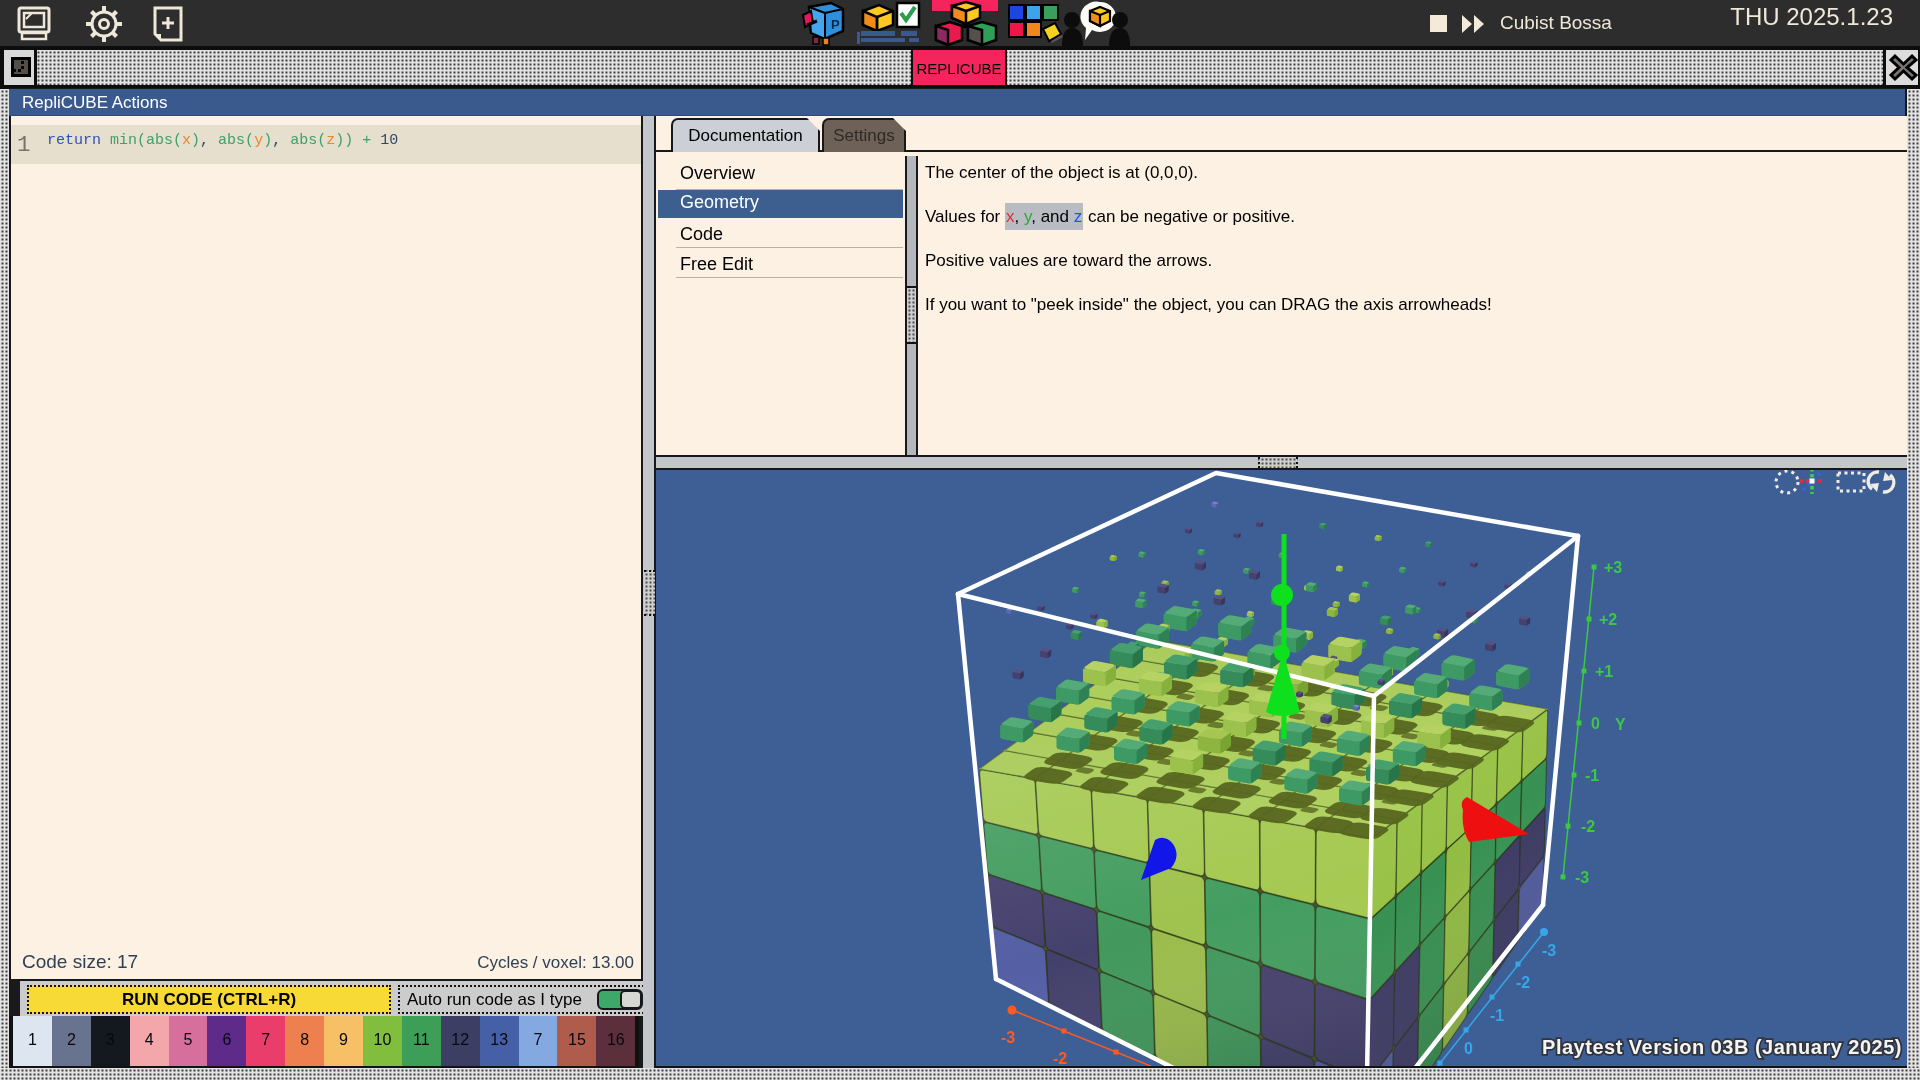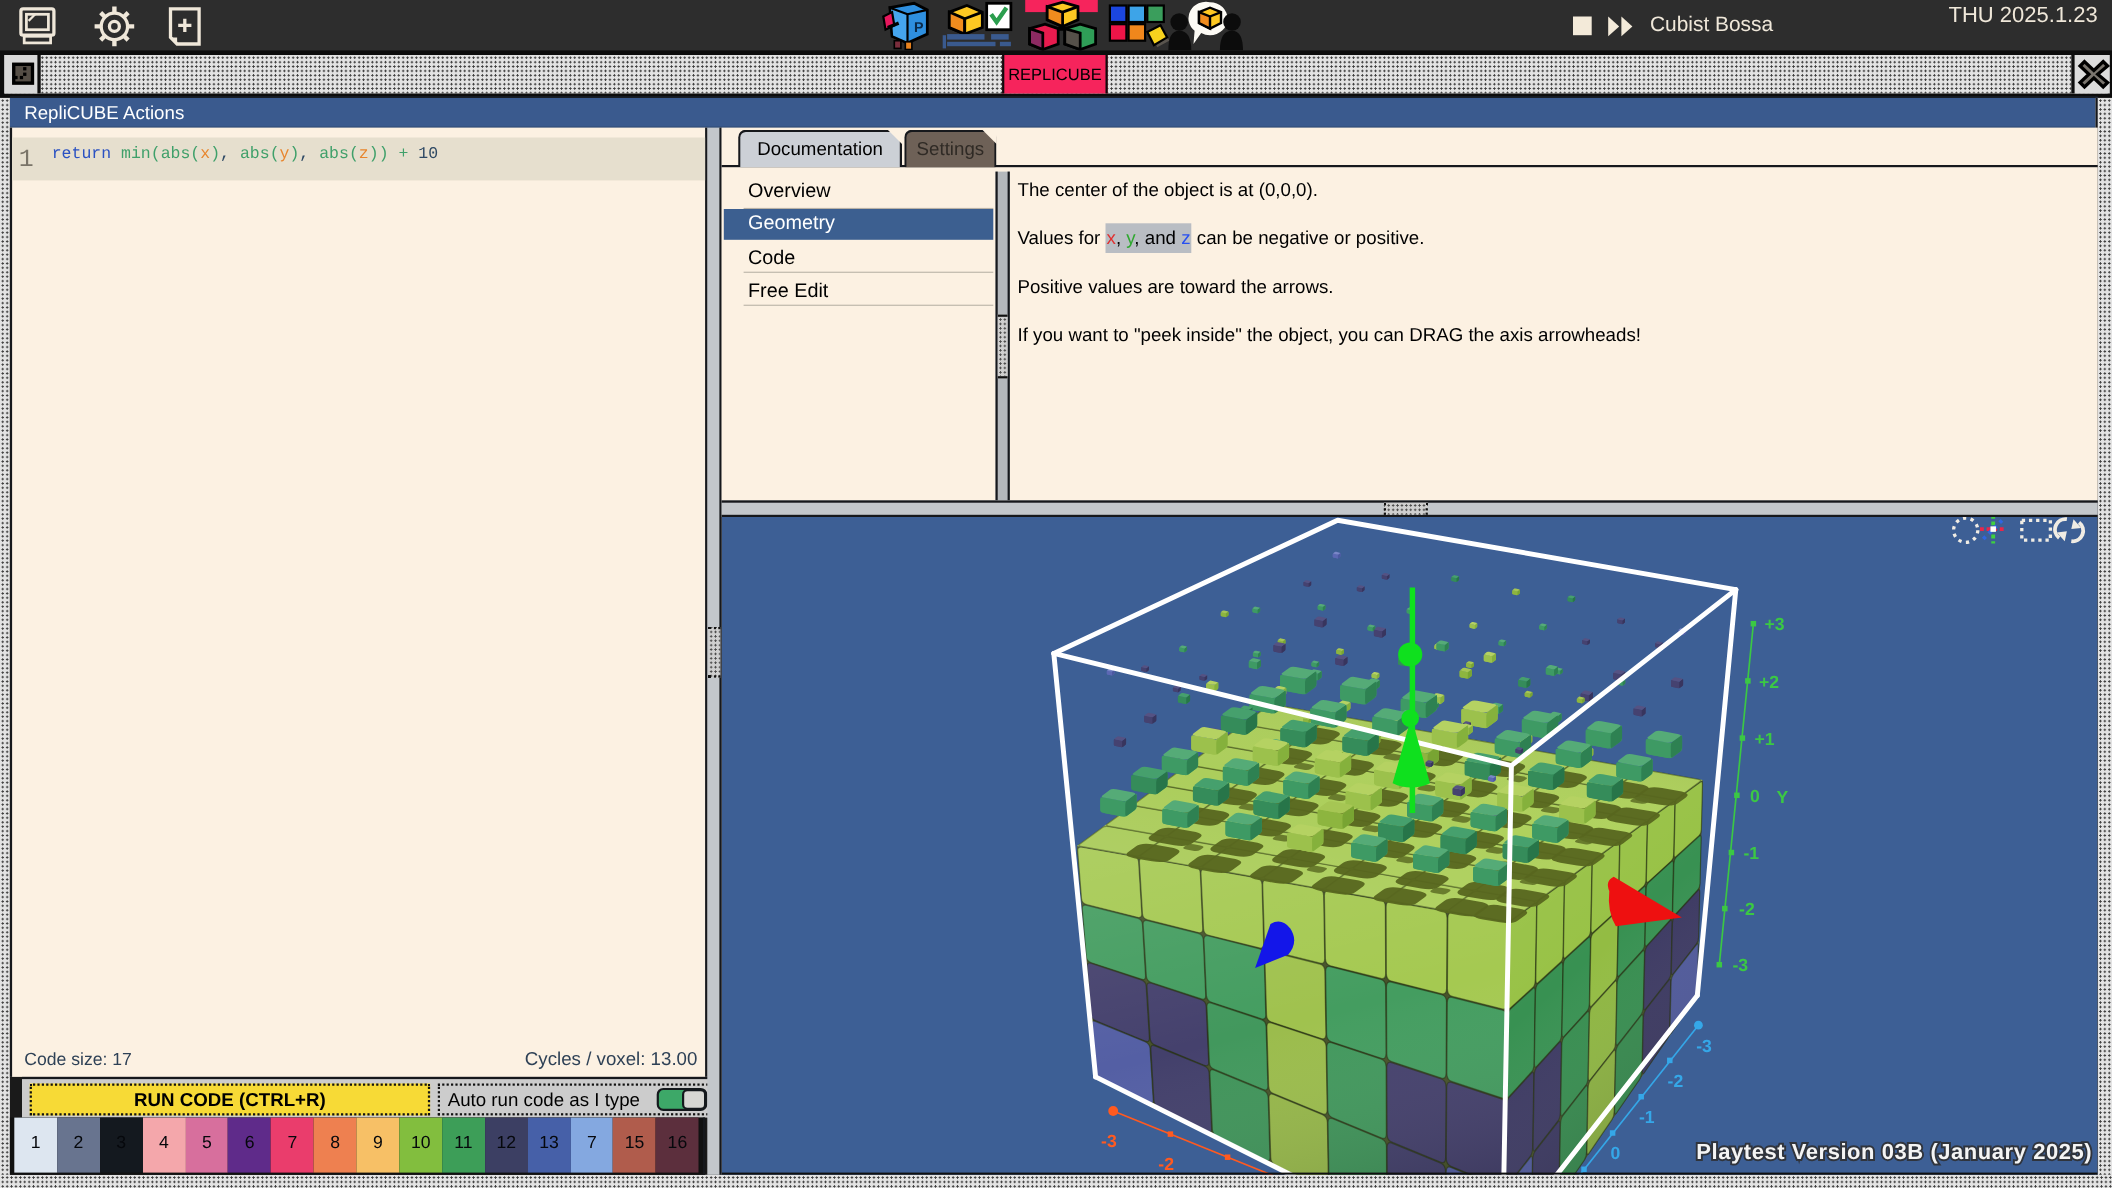--- a/index.html
+++ b/index.html
@@ -36,21 +36,21 @@
   #edgeL { left:0; top:89px; width:9px; height:991px; }
   #edgeR { left:1905px; top:89px; width:15px; height:991px; border-left:2px solid #16181c; }
   #edgeB { left:0; top:1068px; width:1920px; height:12px; }
 
   
   #codepanel { left:9px; top:116px; width:634px; height:863px; background:#fcf1e2; border-right:2px solid #16181c; border-left:2px solid #16181c; }
   #lineband { position:absolute; left:0; top:9px; width:630px; height:39px; background:#e6dfce; }
   #codeline { position:absolute; left:36px; top:16px; width:594px; font-family:"Liberation Mono", monospace; font-size:15px; white-space:pre; }
   #lnum { position:absolute; left:6px; top:16px; color:#7a7468; font-family:"Liberation Mono", monospace; font-size:22.6px; }
   .kw { color:#2a51c2; } .fn { color:#3fa06a; } .var { color:#e8862e; } .num { color:#2e4964; }
-  #codesize { position:absolute; left:11px; bottom:6px; color:#2e4156; font-size:16px; }
+  #codesize { position:absolute; left:11px; bottom:6px; color:#2e4156; font-size:19px; }
   #cycles { position:absolute; right:7px; bottom:6px; color:#2e4156; font-size:17px; }
 
   
   #ctrlstrip { left:9px; top:979px; width:632px; height:37px; background:#cccccc; border-right:2px solid #16181c; border-top:2px solid #16181c;margin-left:11px; }
   #runbtn { position:absolute; left:7px; top:4px; width:364px; height:29px; background:#f7da36; border:2px dotted #111;
      text-align:center; font-size:17px; font-weight:bold; line-height:26px; color:#000; }
   #autobox { position:absolute; left:378px; top:4px; width:250px; height:29px; border:2px dotted #111; }
   #autobox span { position:absolute; left:7px; top:3px; font-size:17px; color:#000; }
   #toggle { position:absolute; right:3px; top:2px; width:46px; height:21px; background:#3da868; border:2px solid #15191d; border-radius:6px; }
   #toggle .knob { position:absolute; right:-1px; top:-1px; width:22px; height:19px; background:#d7d7d3; border:2px solid #15191d; border-radius:5px; }
@@ -192,21 +192,21 @@
       <path d="M38,14 L48,10" fill="none"></path>
     </g>
   </svg>
 
   <div class="systxt" style="left:1430px;top:15px;width:17px;height:17px;background:#f3ead9"></div>
   <svg style="left:1460px;top:13px" width="34" height="22" viewBox="0 0 34 22">
     <path d="M2,2 L12,11 L2,20 Z" fill="#f3ead9"></path>
     <path d="M14,2 L24,11 L14,20 Z" fill="#f3ead9"></path>
   </svg>
   <div class="systxt" style="left:1500px;top:12px;font-size:19px;">Cubist Bossa</div>
-  <div class="systxt" style="right:13px;top:3px;font-size:20px;">THU 2025.1.23</div>
+  <div class="systxt" style="right:27px;top:3px;font-size:24px;">THU 2025.1.23</div>
   <div class="systxt" style="right:13px;top:24px;font-size:20px;margin-top:48px;">08:46 PM</div>
 </div>
 
 <div class="abs" id="titlebar">
   <div class="abs dots" id="titletex"></div>
   <div class="abs" id="titlebtn">
       <div class="sq">
         <i style="left:7px;top:1px"></i>
         <i style="left:7px;top:6px"></i>
         <i style="left:-1px;top:9px"></i>

